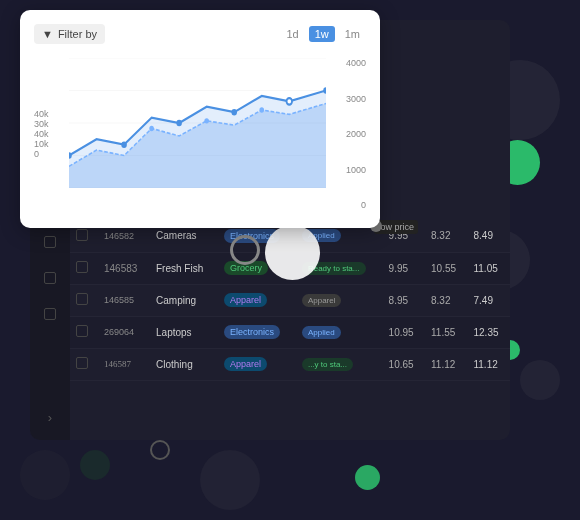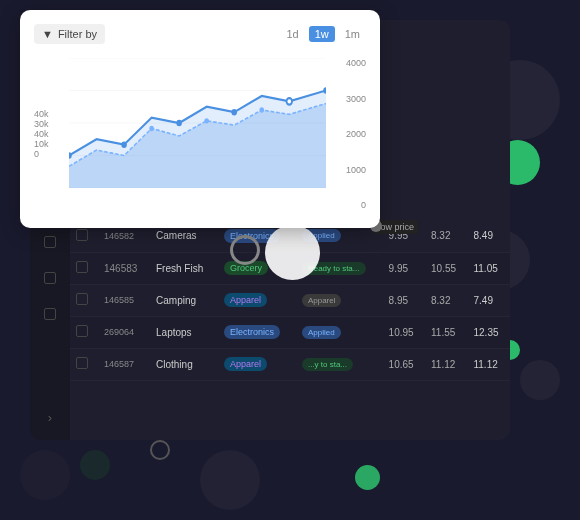--- a/index.html
+++ b/index.html
@@ -324,21 +324,21 @@
     <td style="color:#888;font-size:9px;">269064</td>
     <td>Laptops</td>
     <td><span class="badge badge-electronics">Electronics</span></td>
     <td><span class="badge badge-applied" style="font-size:8px;">Applied</span></td>
     <td style="color:#aaa;">10.95</td>
     <td style="color:#aaa;">11.55</td>
     <td style="color:#ccc;">12.35</td>
   </tr>
             <tr>
     <td><span class="checkbox"></span></td>
-    <td style="color:#888;font-size:9px;">146587</td>
+    <td style="color:#888;font-size:9px;font-family:Liberation Serif, serif;">146587</td>
     <td>Clothing</td>
     <td><span class="badge badge-apparel">Apparel</span></td>
     <td><span class="badge badge-ready" style="font-size:8px;">...y to sta...</span></td>
     <td style="color:#aaa;">10.65</td>
     <td style="color:#aaa;">11.12</td>
     <td style="color:#ccc;">11.12</td>
   </tr>
           </tbody>
       </table>
     </div>

